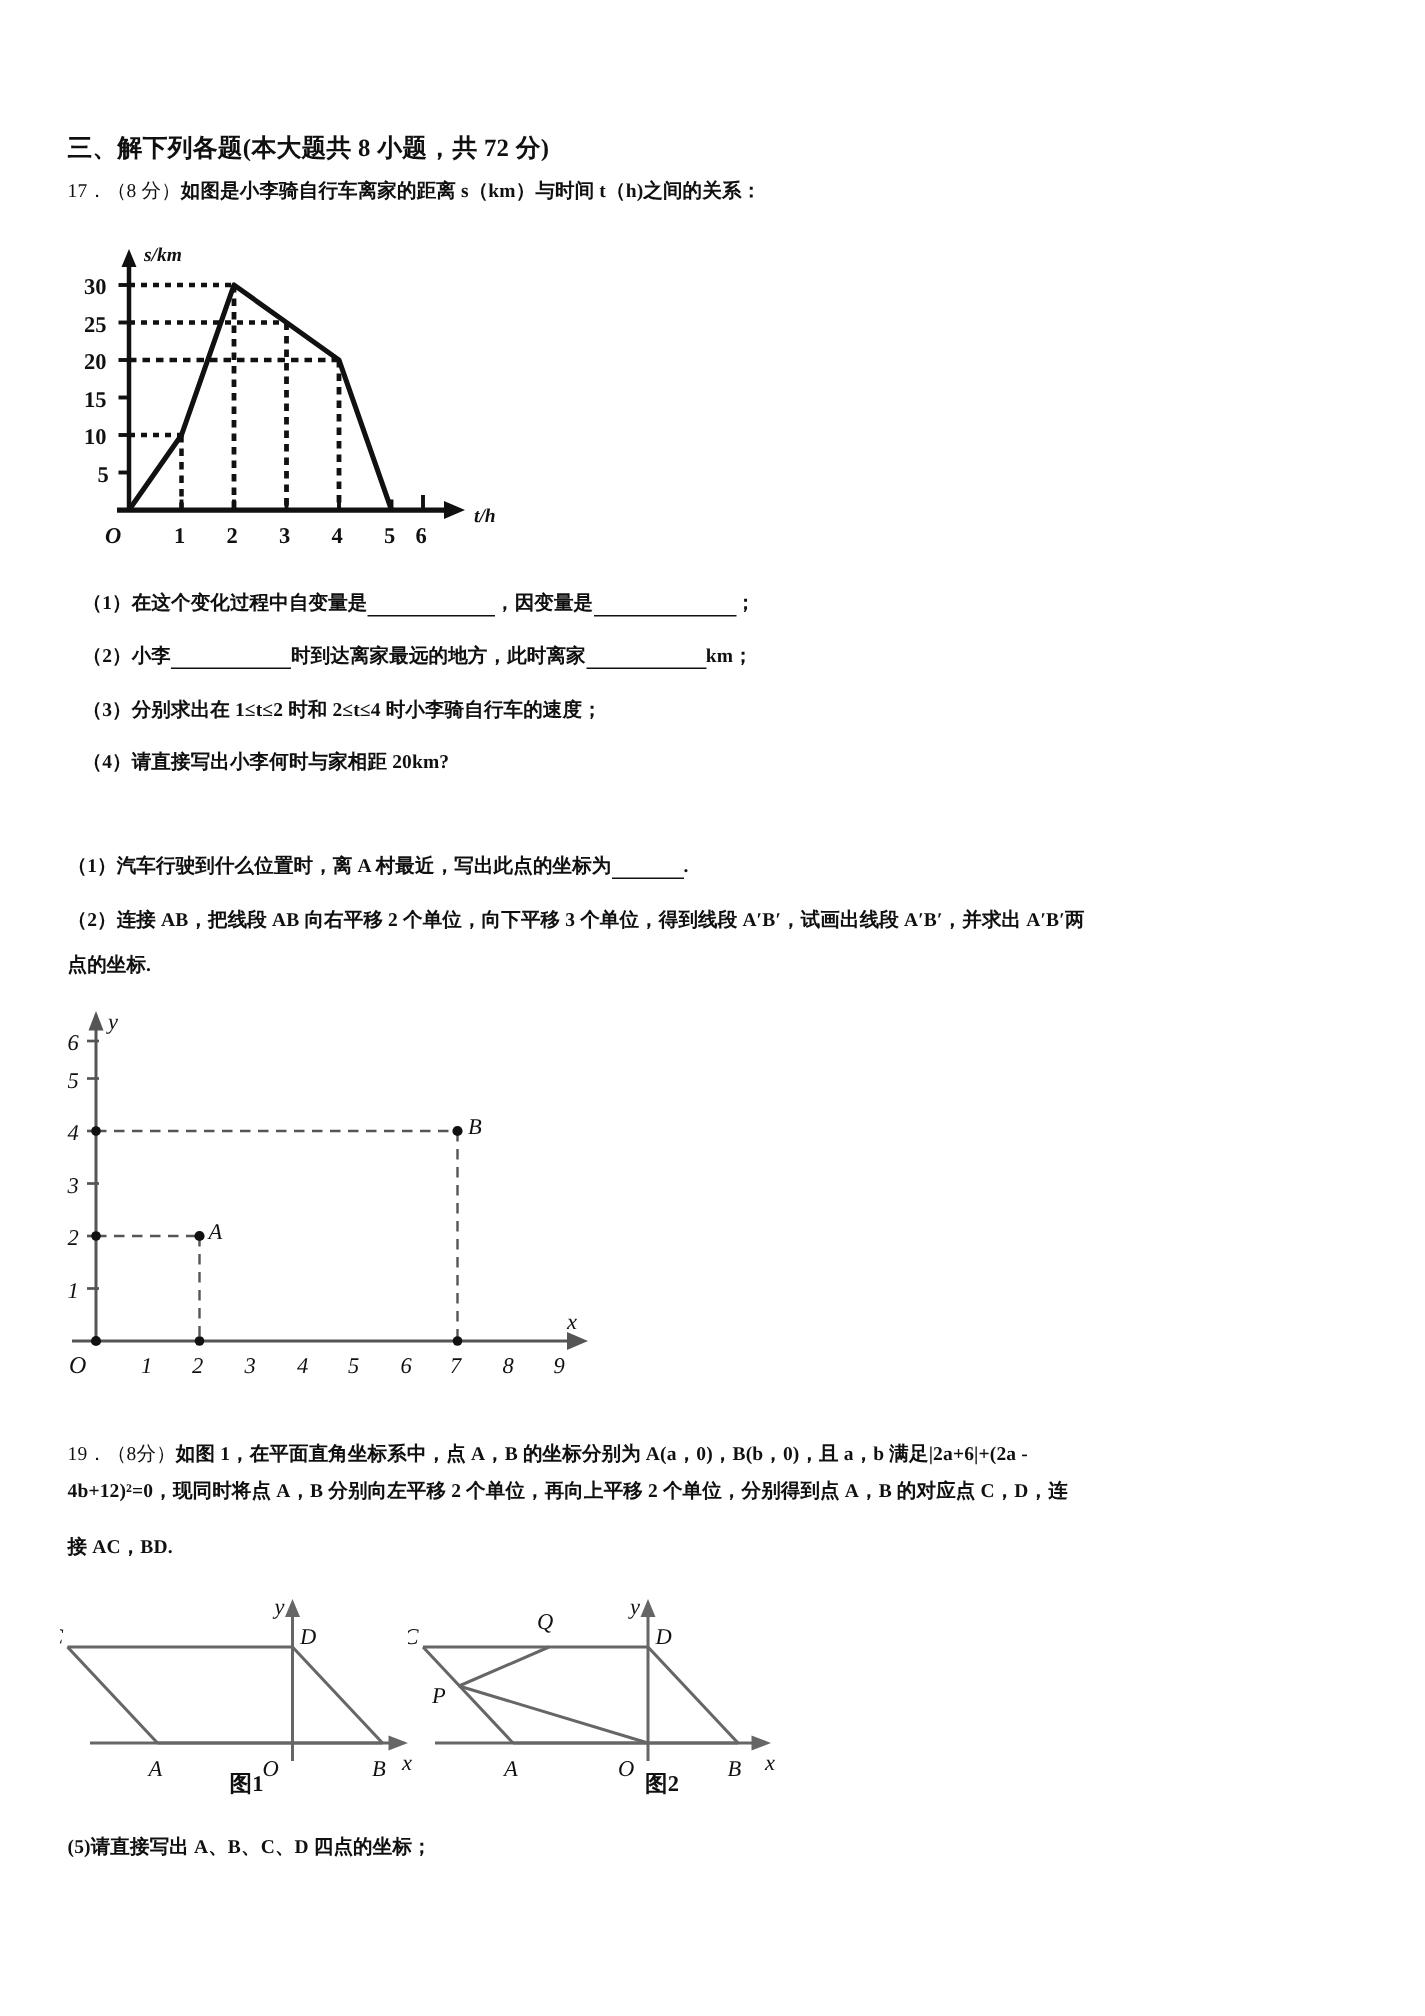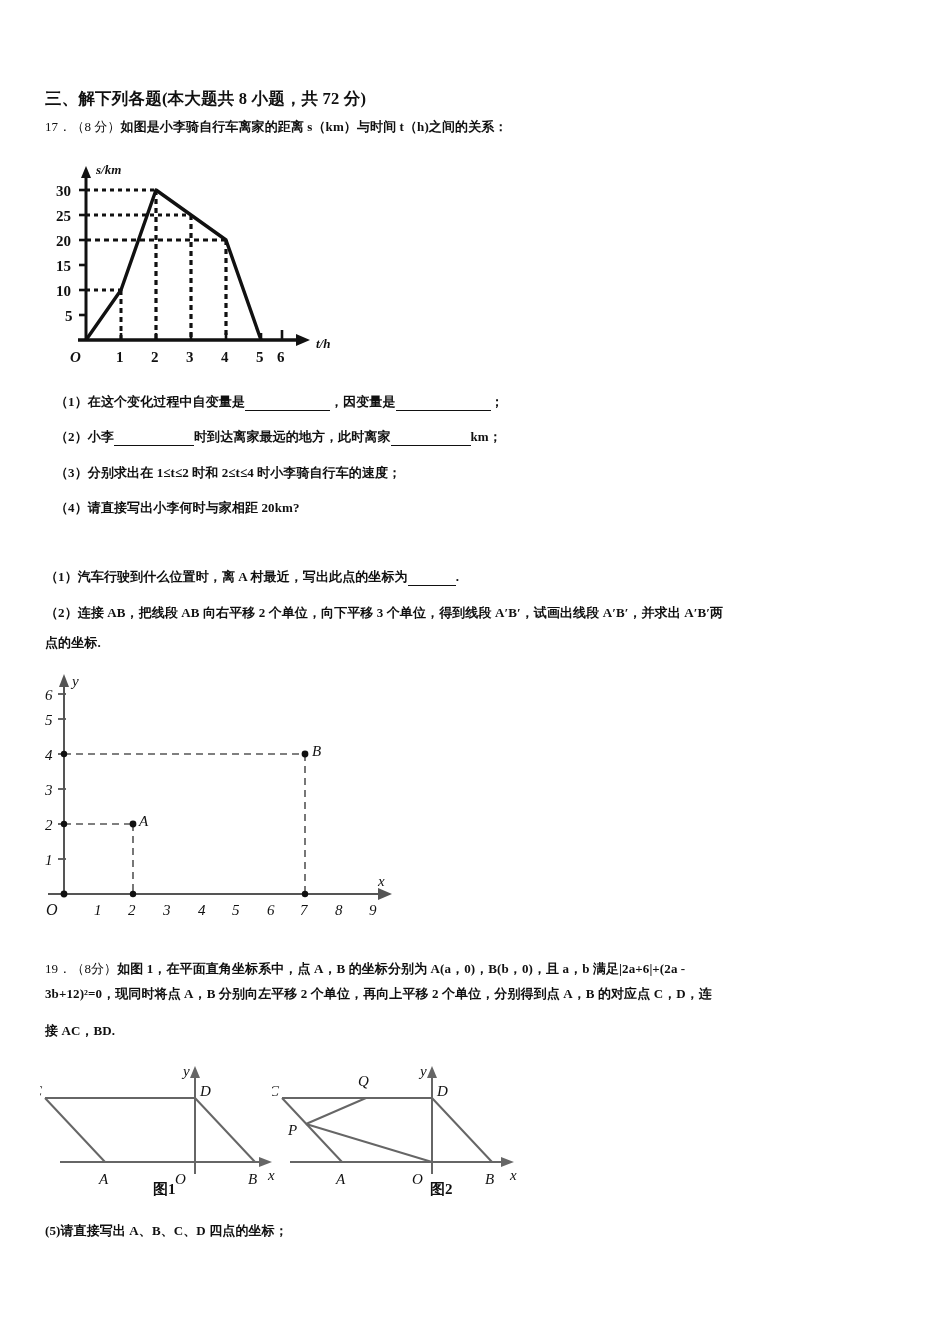--- a/index.html
+++ b/index.html
@@ -188,21 +188,21 @@
       <text x="258" y="253" font-size="15" font-style="italic" font-family="Liberation Serif, serif" fill="#111">7</text>
       <text x="293" y="253" font-size="15" font-style="italic" font-family="Liberation Serif, serif" fill="#111">8</text>
       <text x="327" y="253" font-size="15" font-style="italic" font-family="Liberation Serif, serif" fill="#111">9</text>
     </svg>
   </div>
 
   <div class="qline" style="left:45px; top:948px;margin-top:12px;">
     <span class="num-prefix">19．</span><span class="num-prefix">（8分）</span><span>如图 1，在平面直角坐标系中，点 A，B 的坐标分别为 A(a，0)，B(b，0)，且 a，b 满足|2a+6|+(2a -</span>
   </div>
 
-  <div class="qline" style="left:45px; top:985px;">3b+12)²=0，现同时将点 A，B 分别向左平移 2 个单位，再向上平移 2 个单位，分别得到点 A，B 的对应点 C，D，连</div>
+  <div class="qline" style="left:45px; top:985px;">4b+12)²=0，现同时将点 A，B 分别向左平移 2 个单位，再向上平移 2 个单位，分别得到点 A，B 的对应点 C，D，连</div>
 
   <div class="qline" style="left:45px; top:1022px;">接 AC，BD.</div>
 
   <div class="fig" style="left:40px; top:1062px;">
     <svg width="250" height="145" viewBox="0 0 250 145">
 
       <line x1="155" y1="112" x2="155" y2="12" stroke="#666" stroke-width="2"></line>
       <polygon points="155,4 150,16 160,16" fill="#666"></polygon>
       <line x1="20" y1="100" x2="222" y2="100" stroke="#666" stroke-width="2"></line>
       <polygon points="232,100 219,95 219,105" fill="#666"></polygon>

